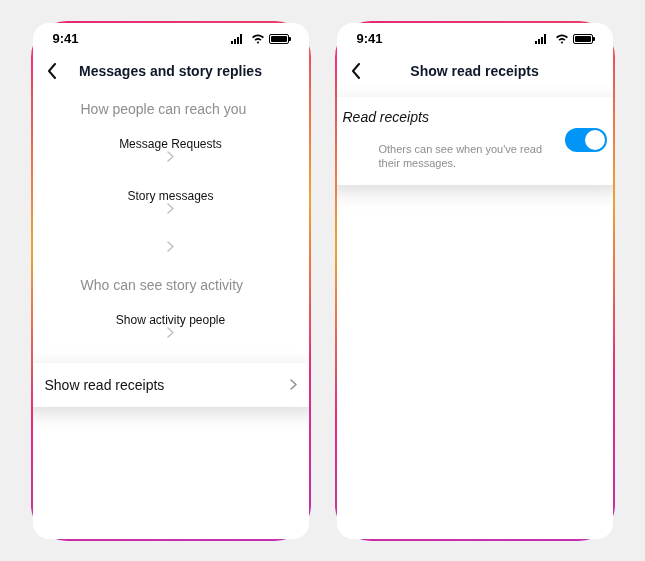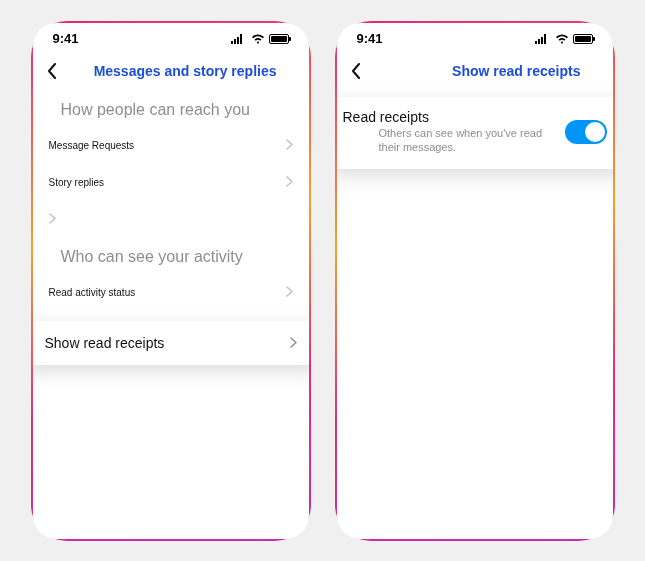--- a/index.html
+++ b/index.html
@@ -19,21 +19,21 @@
     border-radius: 36px;
     padding: 2px;
     background: linear-gradient(170deg,#e6247a 0%,#f0a330 40%,#e02d7a 70%,#c22fb5 100%);
     position: relative;
     flex-shrink: 0;
   }
   .screen {
     width: 100%;
     height: 100%;
     background: #fff;
-    border-radius: 24px;
+    border-radius: 16px;
     overflow: hidden;
     position: relative;
   }
 
   
   .status {
     height: 32px;
     display: flex;
     align-items: center;
     justify-content: space-between;
@@ -53,35 +53,37 @@
   .batt i{display:block;width:16px;height:6px;background:#000;margin:1px;border-radius:1px;}
 
   
   .hdr {
     display:flex;
     align-items:center;
     padding: 8px 14px 12px 14px;
   }
   .hdr .back { width:18px; display:flex; align-items:center; }
   .hdr .back svg{width:10px;height:16px;}
-  .hdr .title { flex:1; text-align:right; font-size:14px; font-weight:600; color:#1d4ed8; margin-right:18px;}
+  .hdr .title { flex:1; text-align:center; font-size:14px; font-weight:600; color:#0f172a; margin-right:18px;}
 
   
   .section-label{
-    font-size:16px;
+    font-size:14px;
     color:#8e8e8e;
     padding: 10px 16px 8px 28px;
+    margin-left: 20px;
   }
   .row{
     display:flex;
     align-items:center;
     justify-content:space-between;
     padding: 12px 16px;
-    font-size:10px;
+    font-size:12px;
     color:#111;
+    flex-direction:column;
   }
   .row .chev svg{width:7px;height:11px;}
   .row .chev path{stroke:#c0c0c0;}
 
   
   .pop {
     position:absolute;
     left:-12px;
     right:-12px;
     background:#fff;
@@ -104,21 +106,21 @@
     right:-12px;
     background:#fff;
     border-radius:14px;
     box-shadow:0 6px 20px rgba(0,0,0,.15);
     padding:12px 18px 14px 18px;
     display:flex;
     align-items:center;
     gap:12px;
   }
   .card .txt{flex:1;}
-  .card .t{font-size:14px;color:#111;margin-bottom:1px;}
+  .card .t{font-size:14px;color:#111;margin-bottom:17px;font-style:italic;}
   .card .s{font-size:11px;color:#8e8e8e;line-height:1.35;margin-left:36px;}
 
   .toggle{
     width:42px;height:24px;border-radius:12px;background:#0095f6;position:relative;flex-shrink:0;
   }
   .toggle i{
     position:absolute;right:2px;top:2px;width:20px;height:20px;border-radius:50%;background:#fff;
   }
 </style>
 </head>
@@ -158,35 +160,35 @@
 
     <div class="section-label">How people can reach you</div>
 
     <div class="row">
       <span>Message Requests</span>
       <span class="chev"><svg viewBox="0 0 7 11">
             <path d="M1 1l5 4.5L1 10" fill="none" stroke-width="1.5" stroke-linecap="round" stroke-linejoin="round"></path>
           </svg></span>
     </div>
     <div class="row">
-      <span>Story replies</span>
-      <span class="chev"><svg viewBox="0 0 7 11">
-            <path d="M1 1l5 4.5L1 10" fill="none" stroke-width="1.5" stroke-linecap="round" stroke-linejoin="round"></path>
-          </svg></span>
-    </div>
-    <div class="row">
-      <span class="chev"><svg viewBox="0 0 7 11">
-            <path d="M1 1l5 4.5L1 10" fill="none" stroke-width="1.5" stroke-linecap="round" stroke-linejoin="round"></path>
-          </svg></span>
-    </div>
-
-    <div class="section-label">Who can see your activity</div>
-
-    <div class="row">
-      <span>Read activity status</span>
+      <span>Story messages</span>
+      <span class="chev"><svg viewBox="0 0 7 11">
+            <path d="M1 1l5 4.5L1 10" fill="none" stroke-width="1.5" stroke-linecap="round" stroke-linejoin="round"></path>
+          </svg></span>
+    </div>
+    <div class="row">
+      <span class="chev"><svg viewBox="0 0 7 11">
+            <path d="M1 1l5 4.5L1 10" fill="none" stroke-width="1.5" stroke-linecap="round" stroke-linejoin="round"></path>
+          </svg></span>
+    </div>
+
+    <div class="section-label">Who can see story activity</div>
+
+    <div class="row">
+      <span>Show activity people</span>
       <span class="chev"><svg viewBox="0 0 7 11">
             <path d="M1 1l5 4.5L1 10" fill="none" stroke-width="1.5" stroke-linecap="round" stroke-linejoin="round"></path>
           </svg></span>
     </div>
 
     <div style="position:relative;height:0;">
       <div class="pop" style="top:10px;">
         <span>Show read receipts</span>
         <span class="chev"><svg viewBox="0 0 7 11">
               <path d="M1 1l5 4.5L1 10" fill="none" stroke-width="1.5" stroke-linecap="round" stroke-linejoin="round"></path>

